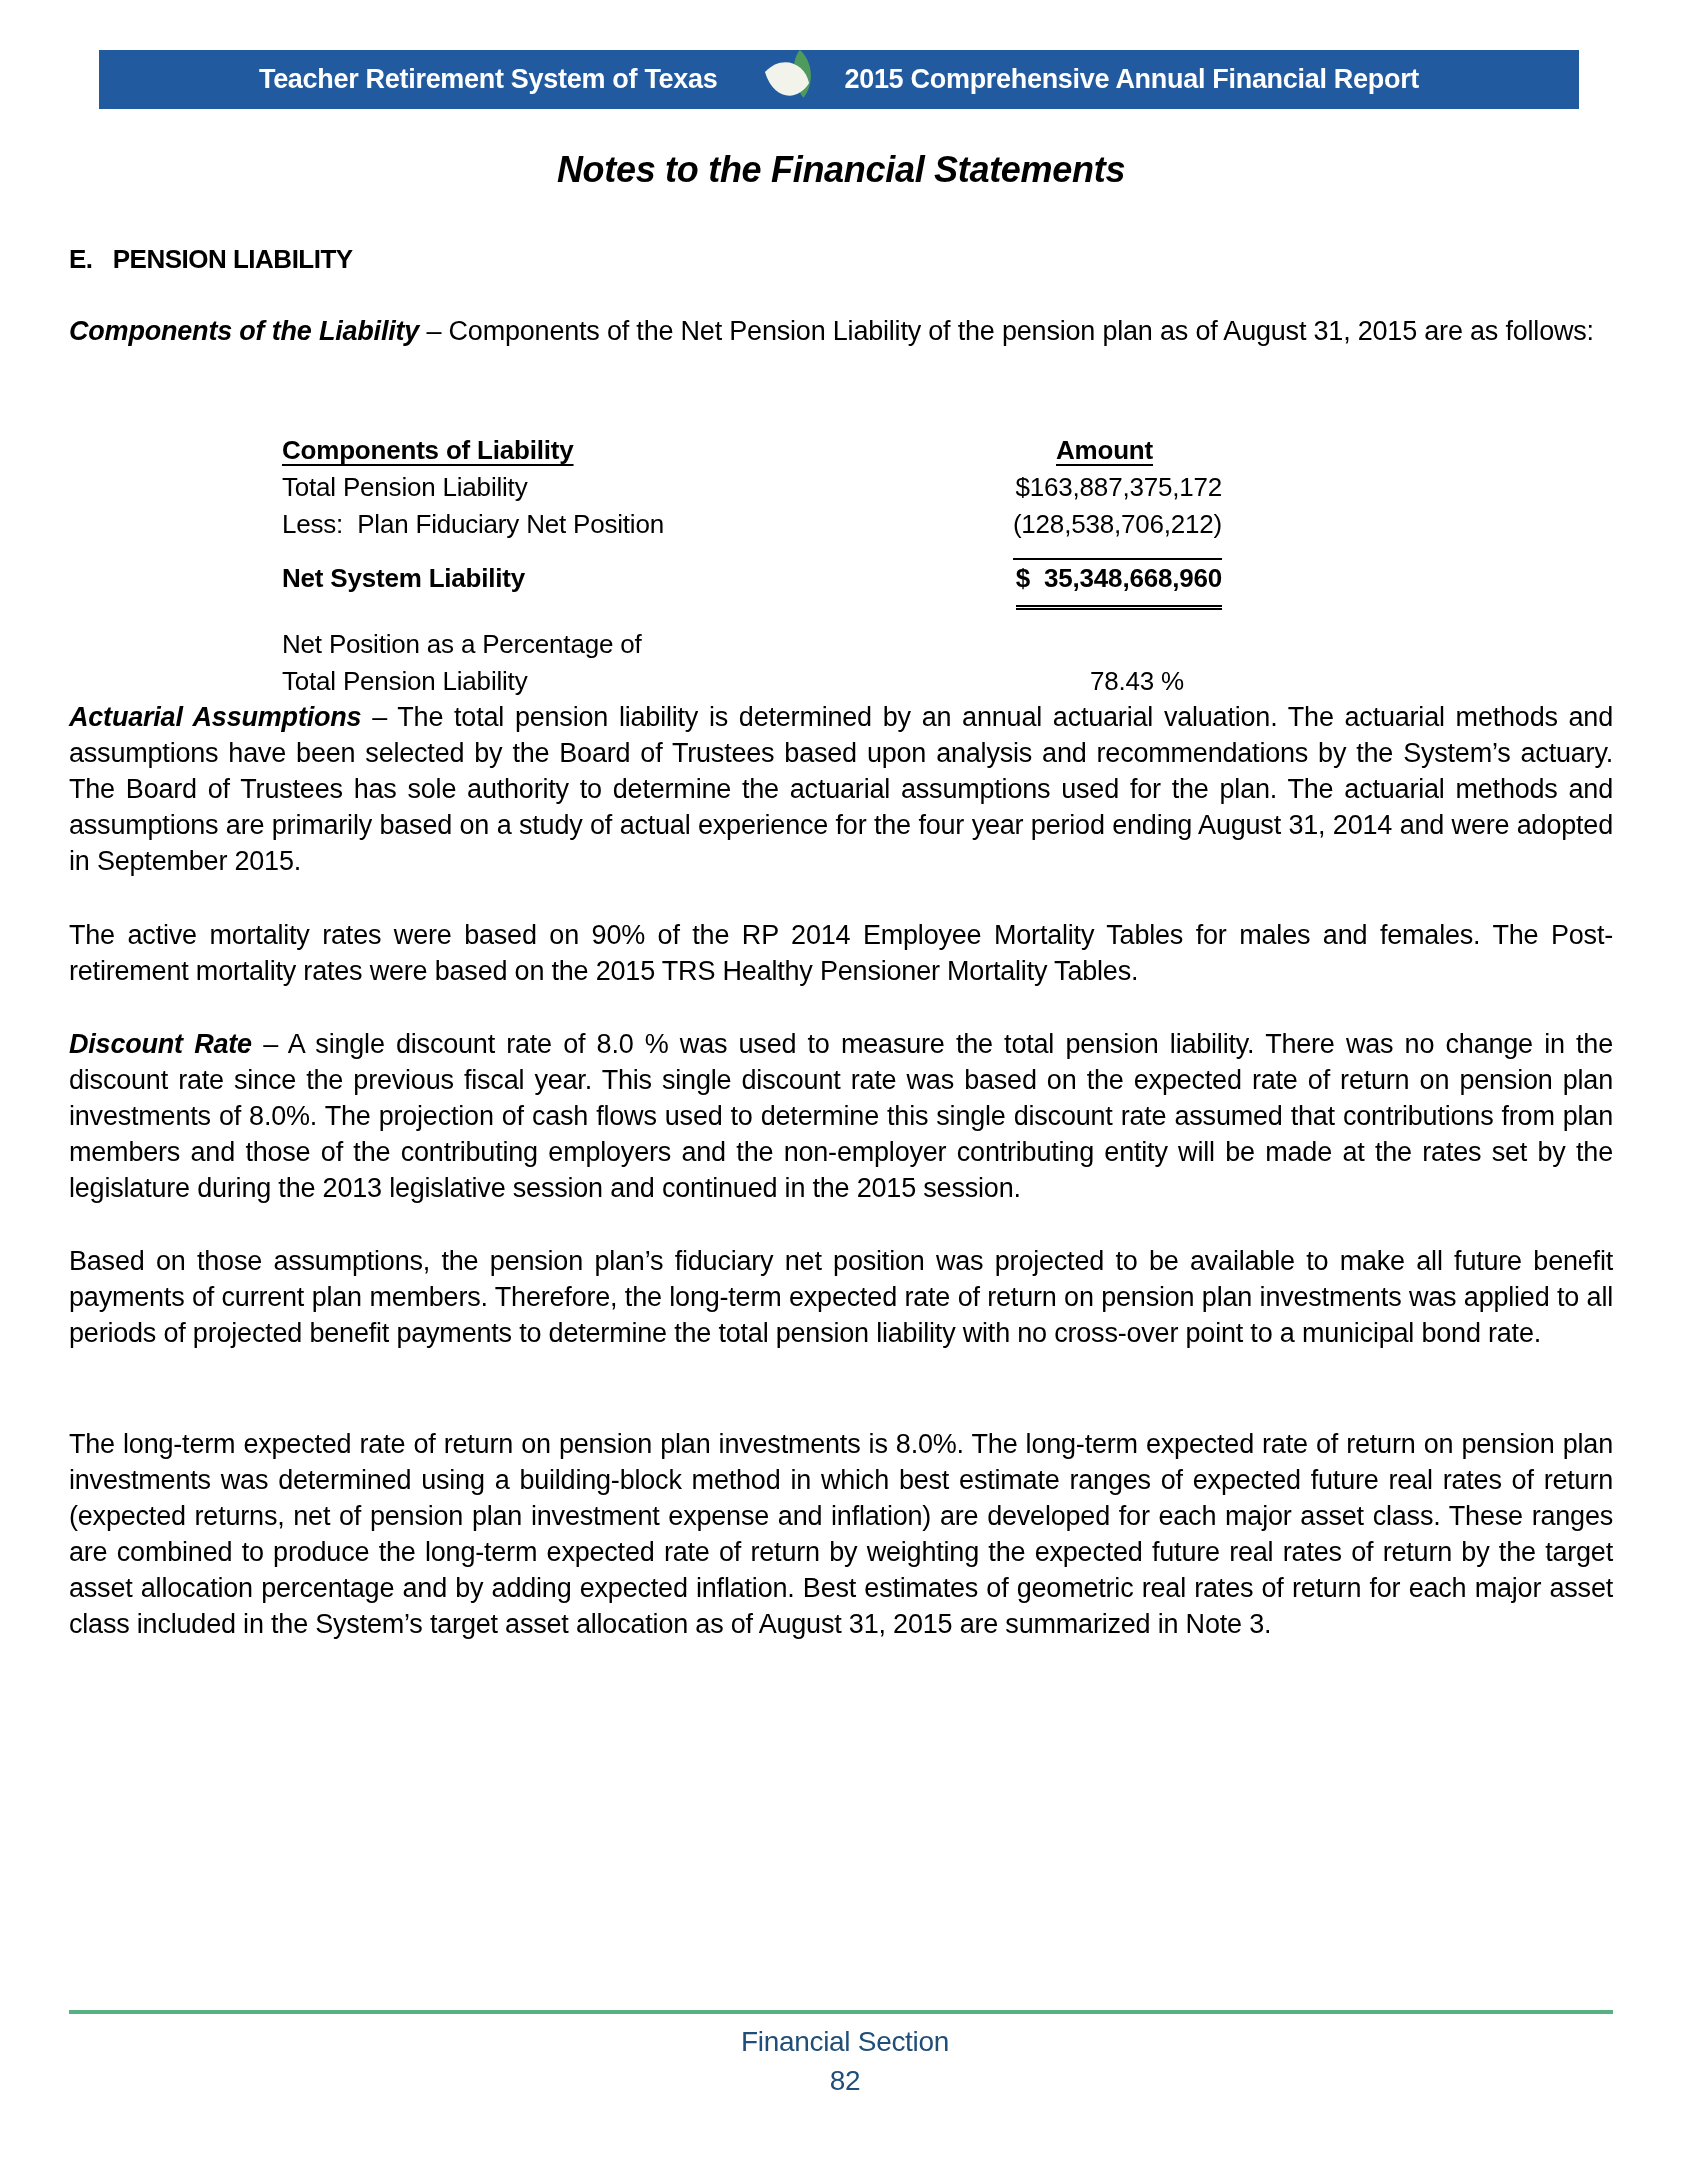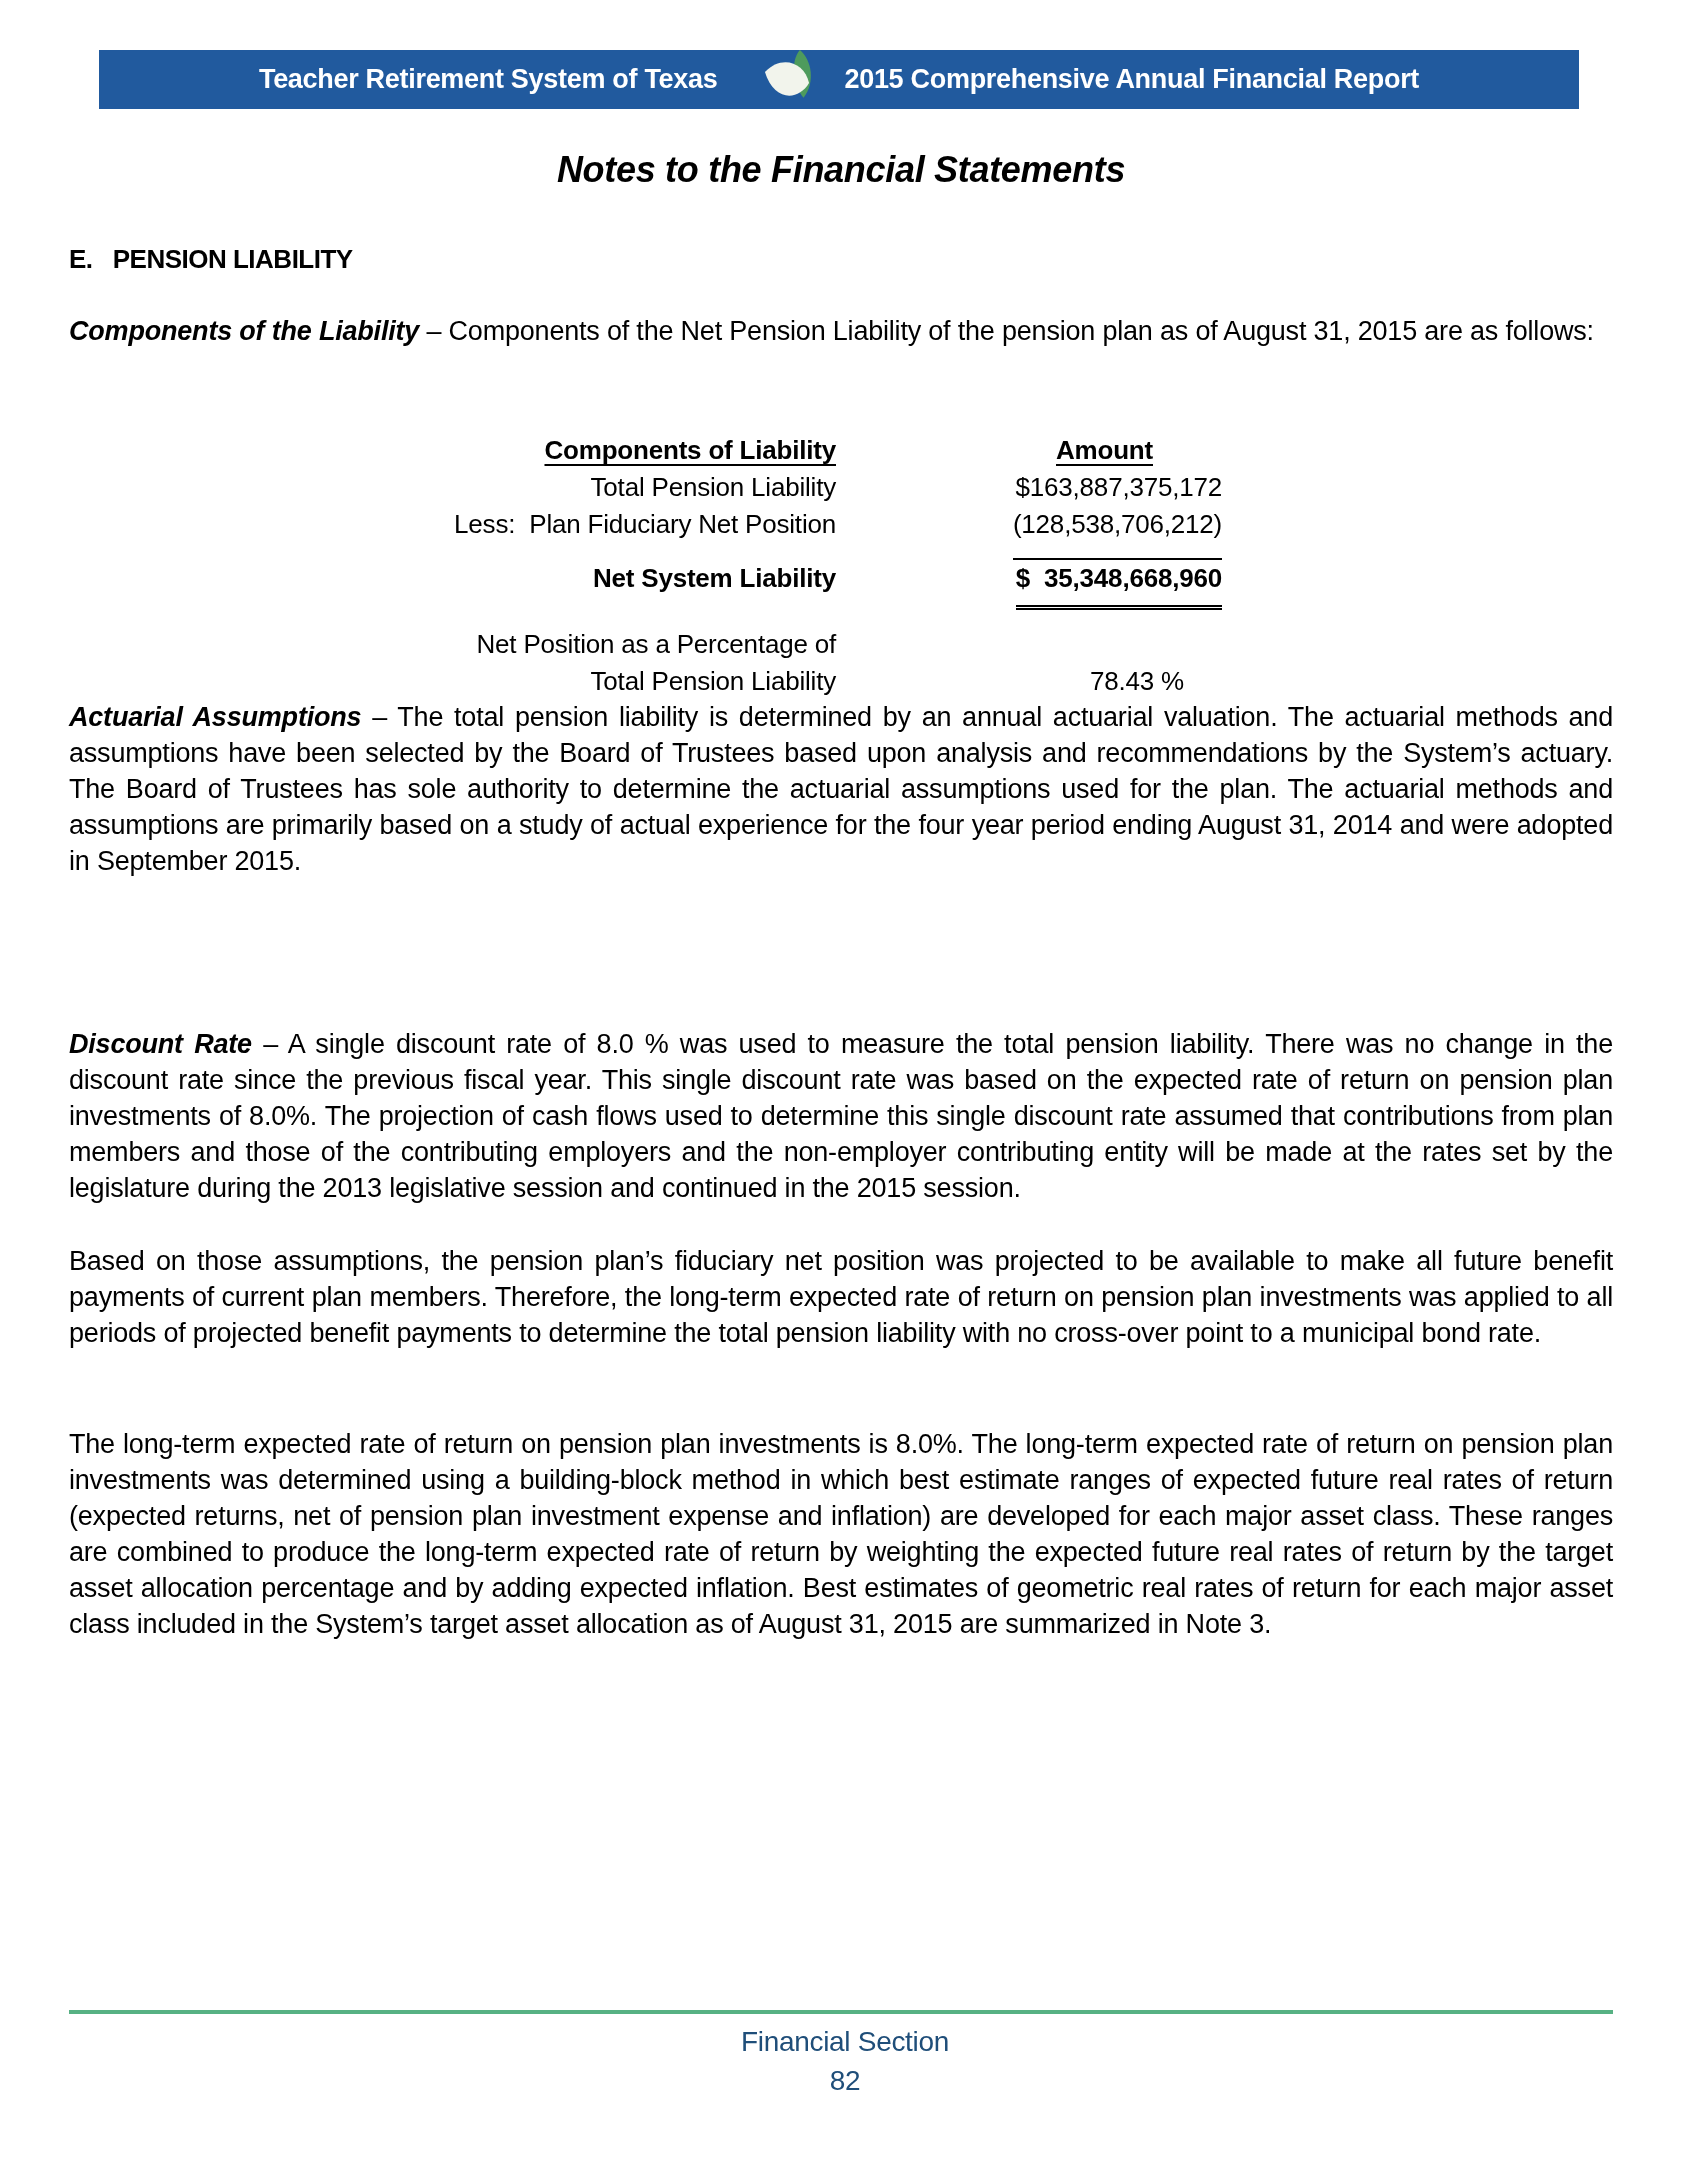--- a/index.html
+++ b/index.html
@@ -44,21 +44,21 @@
   .p-mortality{top:917px;}
   .p-discount{top:1026px;}
   .p-based{top:1243px;}
   .p-longterm{top:1426px;}
   
   .ltable{
     position:absolute;left:282px;top:432px;width:941px;
     font-size:26px;line-height:37px;letter-spacing:-0.2px;
   }
   .trow{display:flex;}
-  .tlabel{flex:0 0 554px;text-align:right;}
+  .tlabel{flex:0 0 554px;}
   .tamount{flex:0 0 386px;text-align:right;}
   .th{font-weight:bold;}
   .u{text-decoration:underline;text-decoration-thickness:2px;text-underline-offset:5px;}
   .amt-head{display:inline-block;padding-right:69px;}
   .single-rule{display:inline-block;border-bottom:2px solid #000;padding-bottom:15px;}
   .double-rule{display:inline-block;border-bottom:5px double #000;padding-bottom:8px;font-weight:bold;}
   .bold{font-weight:bold;}
   .tspacer{height:16px;}
   .pct{display:inline-block;padding-right:38px;}
   
@@ -113,20 +113,21 @@
       <div class="tamount"></div>
     </div>
     <div class="trow">
       <div class="tlabel">Total Pension Liability</div>
       <div class="tamount"><span class="pct">78.43 %</span></div>
     </div>
   </div>
 
   <p class="para abs p-actuarial"><span class="lead">Actuarial Assumptions</span><span> – The total pension liability is determined by an annual actuarial valuation. The actuarial methods and assumptions have been selected by the Board of Trustees based upon analysis and recommendations by the System’s actuary.  The Board of Trustees has sole authority to determine the actuarial assumptions used for the plan.  The actuarial methods and assumptions are primarily based on a study of actual experience for the four year period ending August 31, 2014 and were adopted in September 2015.</span></p>
 
+  <p class="para abs p-mortality">The active mortality rates were based on 90% of the RP 2014 Employee Mortality Tables for males and females.  The Post-retirement mortality rates were based on the 2015 TRS Healthy Pensioner Mortality Tables.</p>
 
   <p class="para abs p-discount"><span class="lead">Discount Rate</span><span> – A single discount rate of 8.0 % was used to measure the total pension liability. There was no change in the discount rate since the previous fiscal year.  This single discount rate was based on the expected rate of return on pension plan investments of 8.0%.  The projection of cash flows used to determine this single discount rate assumed that contributions from plan members and those of the contributing employers and the non-employer contributing entity will be made at the rates set by the legislature during the 2013 legislative session and continued in the 2015 session.</span></p>
 
   <p class="para abs p-based">Based on those assumptions, the pension plan’s fiduciary net position was projected to be available to make all future benefit payments of current plan members.  Therefore, the long-term expected rate of return on pension plan investments was applied to all periods of projected benefit payments to determine the total pension liability with no cross-over point to a municipal bond rate.</p>
 
   <p class="para abs p-longterm">The long-term expected rate of return on pension plan investments is 8.0%.  The long-term expected rate of return on pension plan investments was determined using a building-block method in which best estimate ranges of expected future real rates of return (expected returns, net of pension plan investment expense and inflation) are developed for each major asset class. These ranges are combined to produce the long-term expected rate of return by weighting the expected future real rates of return by the target asset allocation percentage and by adding expected inflation.  Best estimates of geometric real rates of return for each major asset class included in the System’s target asset allocation as of August 31, 2015 are summarized in Note 3.</p>
 
   <div class="footer-rule"></div>
   <div class="footer-text footer-section">Financial Section</div>
   <div class="footer-text footer-page">82</div>

